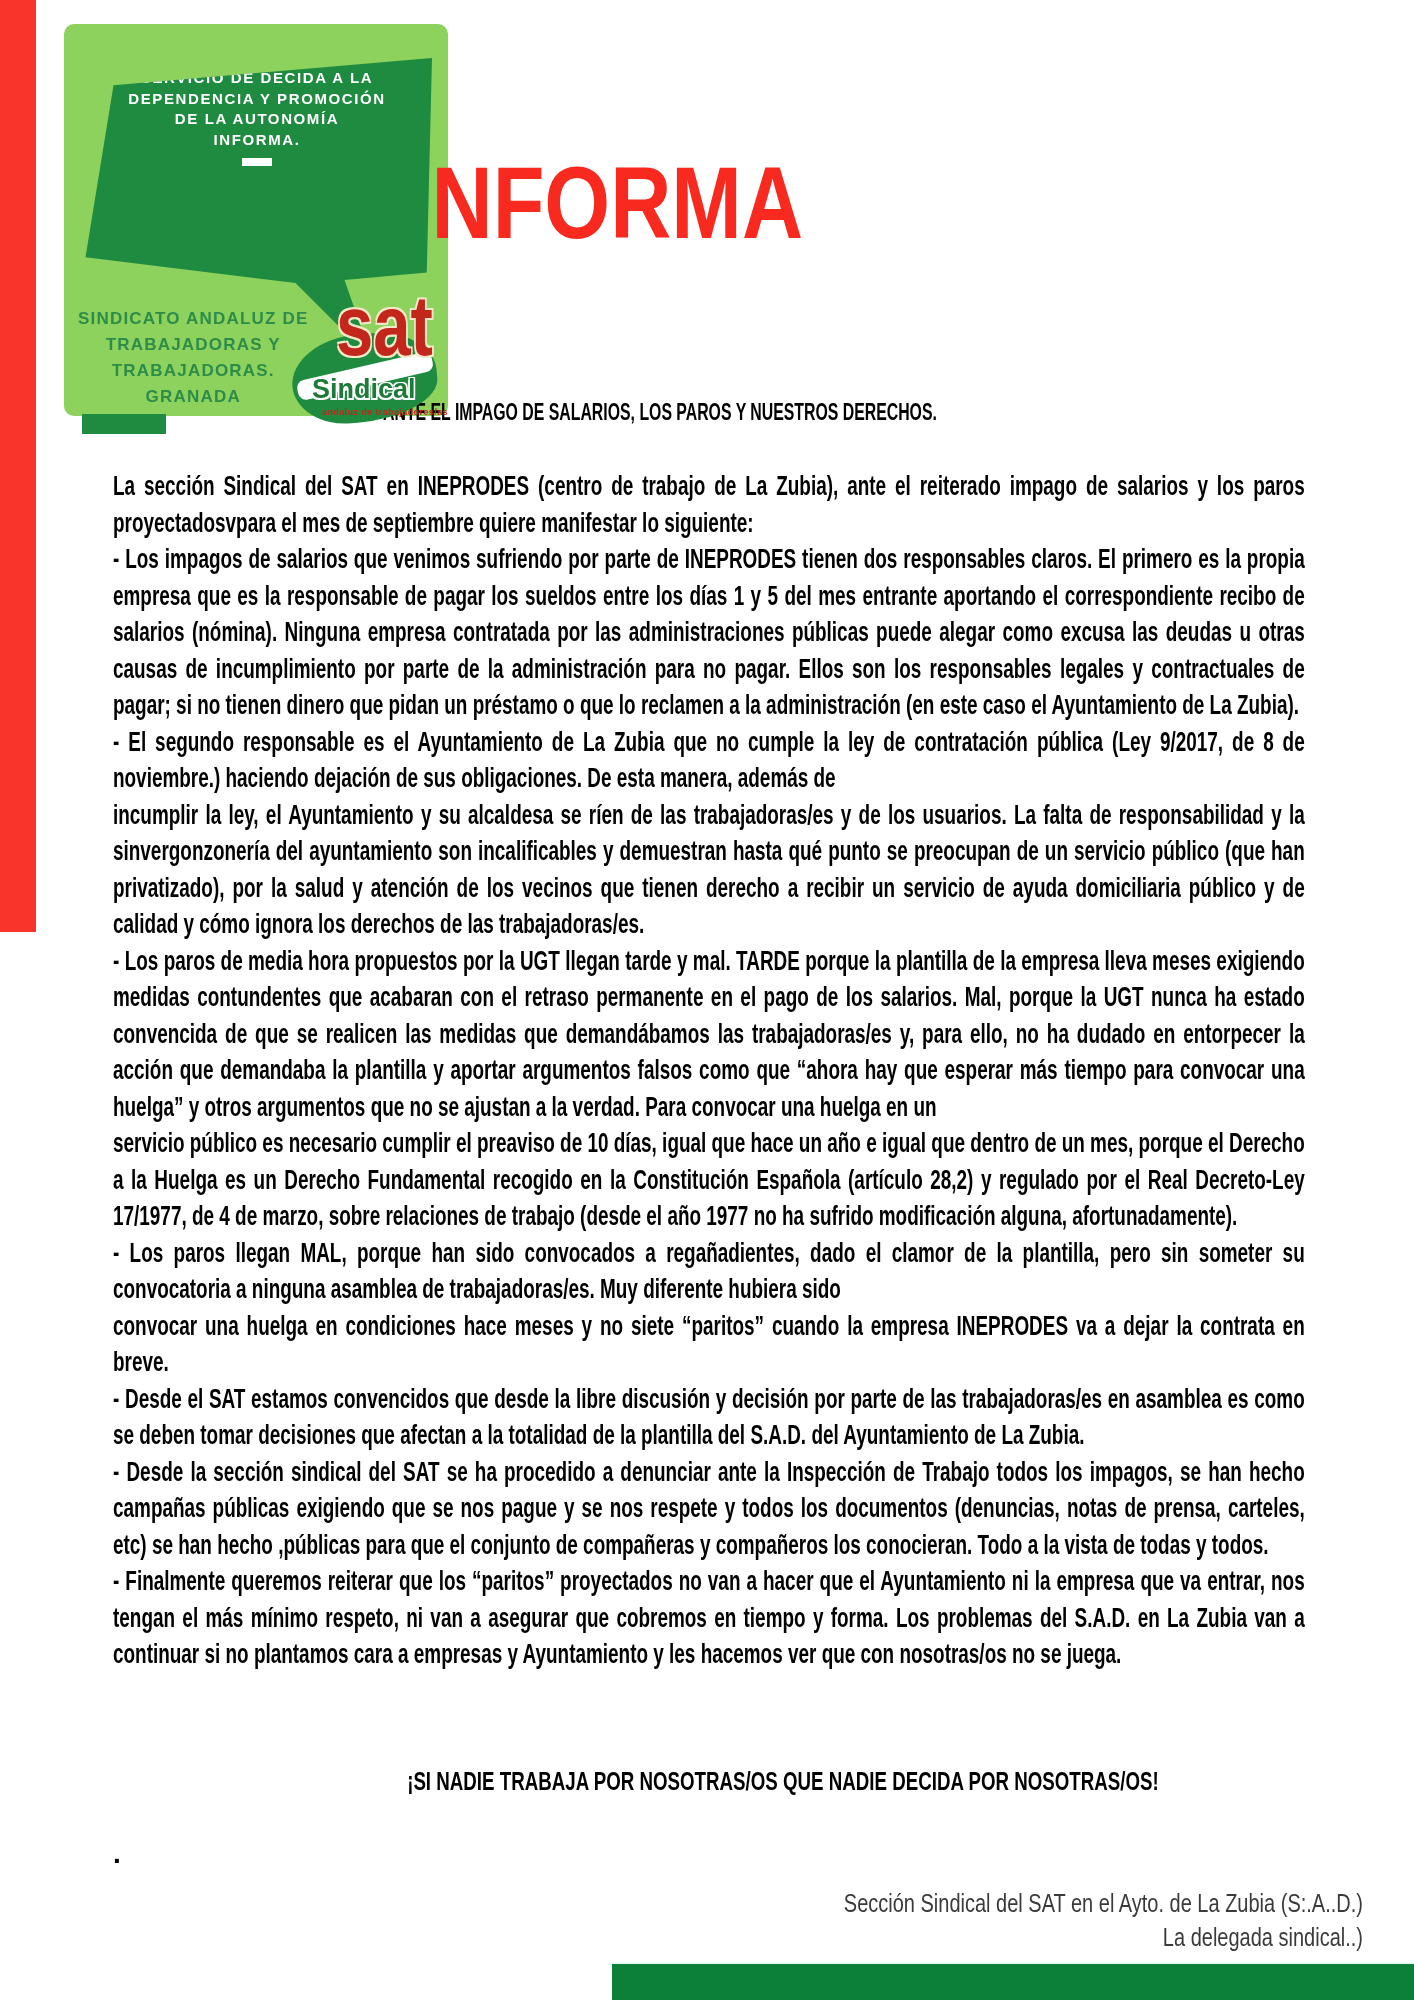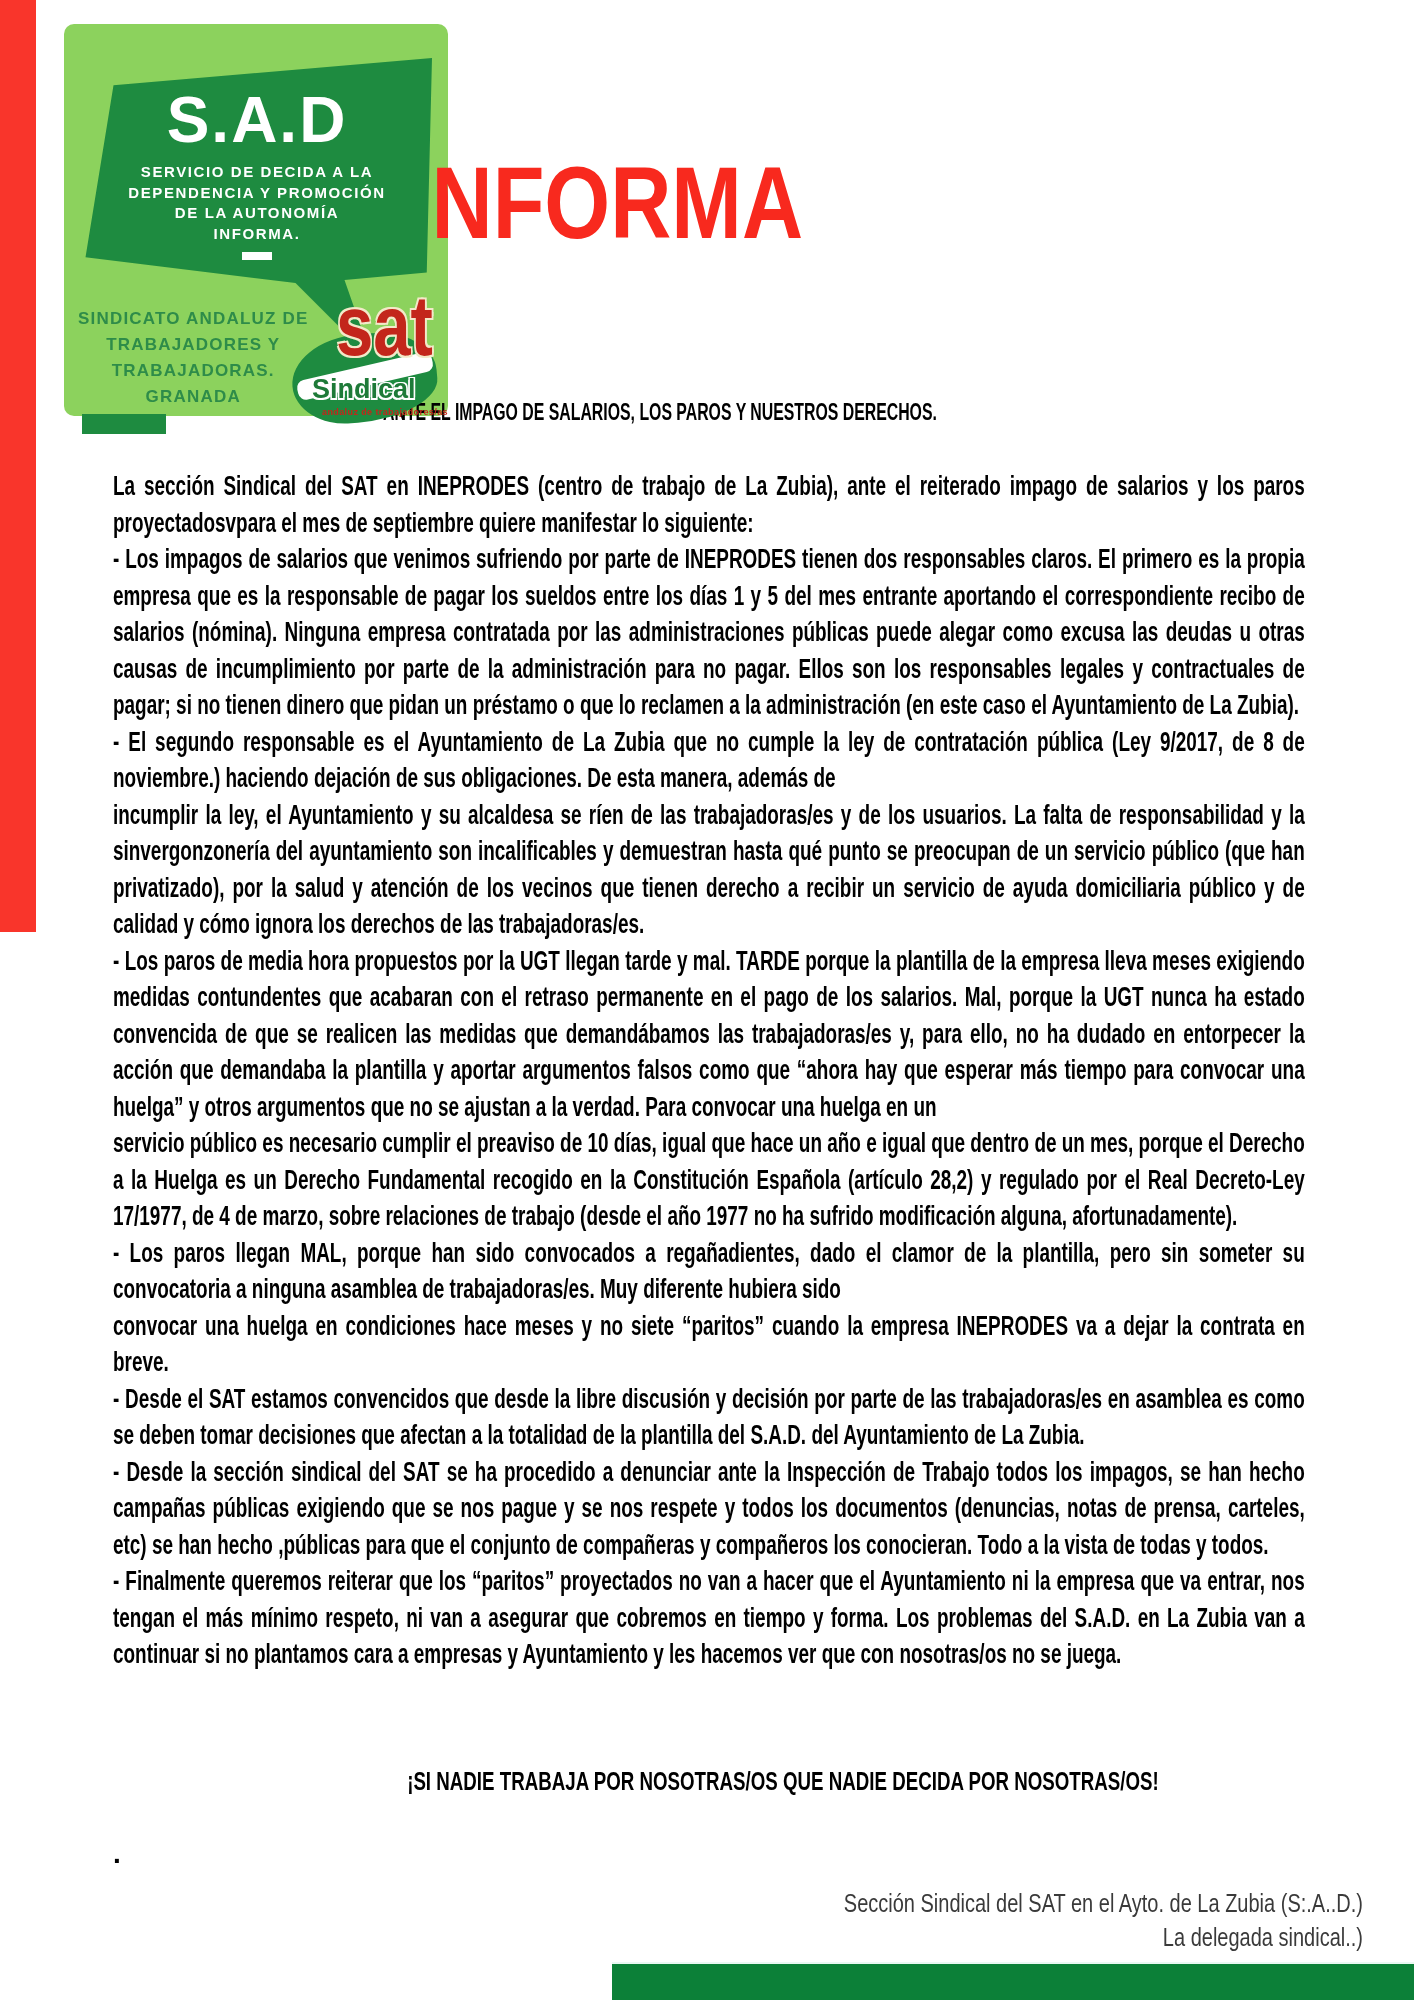--- a/index.html
+++ b/index.html
@@ -96,33 +96,32 @@
 </style>
 </head>
 <body>
 
 <div class="page">
 
   <div class="red-bar"></div>
 
   <div class="logo-panel">
     <div class="bubble">
-      <div class="sad-title">S.A.D</div>
       <div class="sad-sub">
         <div>SERVICIO DE DECIDA A LA</div>
         <div>DEPENDENCIA Y PROMOCIÓN</div>
         <div>DE LA AUTONOMÍA</div>
         <div>INFORMA.</div>
       </div>
       <div class="dash"></div>
     </div>
 
     <div class="union-name">
       <div>SINDICATO ANDALUZ DE</div>
-      <div>TRABAJADORES Y</div>
+      <div>TRABAJADORAS Y</div>
       <div>TRABAJADORAS.</div>
       <div>GRANADA</div>
     </div>
     <div class="granada-bar"></div>
 
     <div class="map-blob"></div>
     <div class="map-stripe"></div>
     <div class="sat-word">sat</div>
     <div class="sat-sindicato">Sindical</div>
     <div class="sat-tagline">andaluz de trabajadores/as</div>

